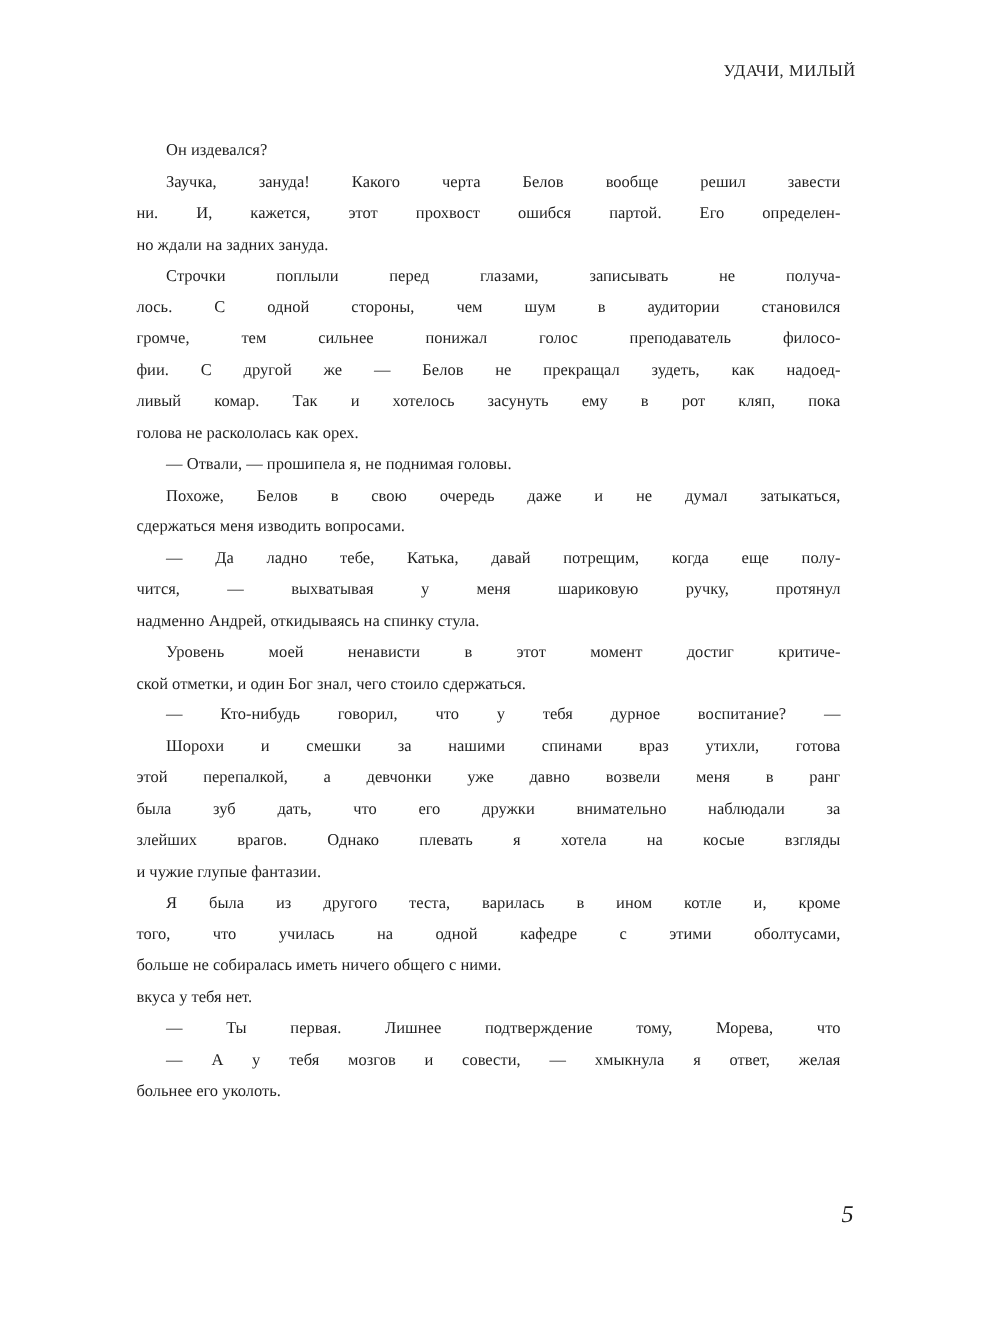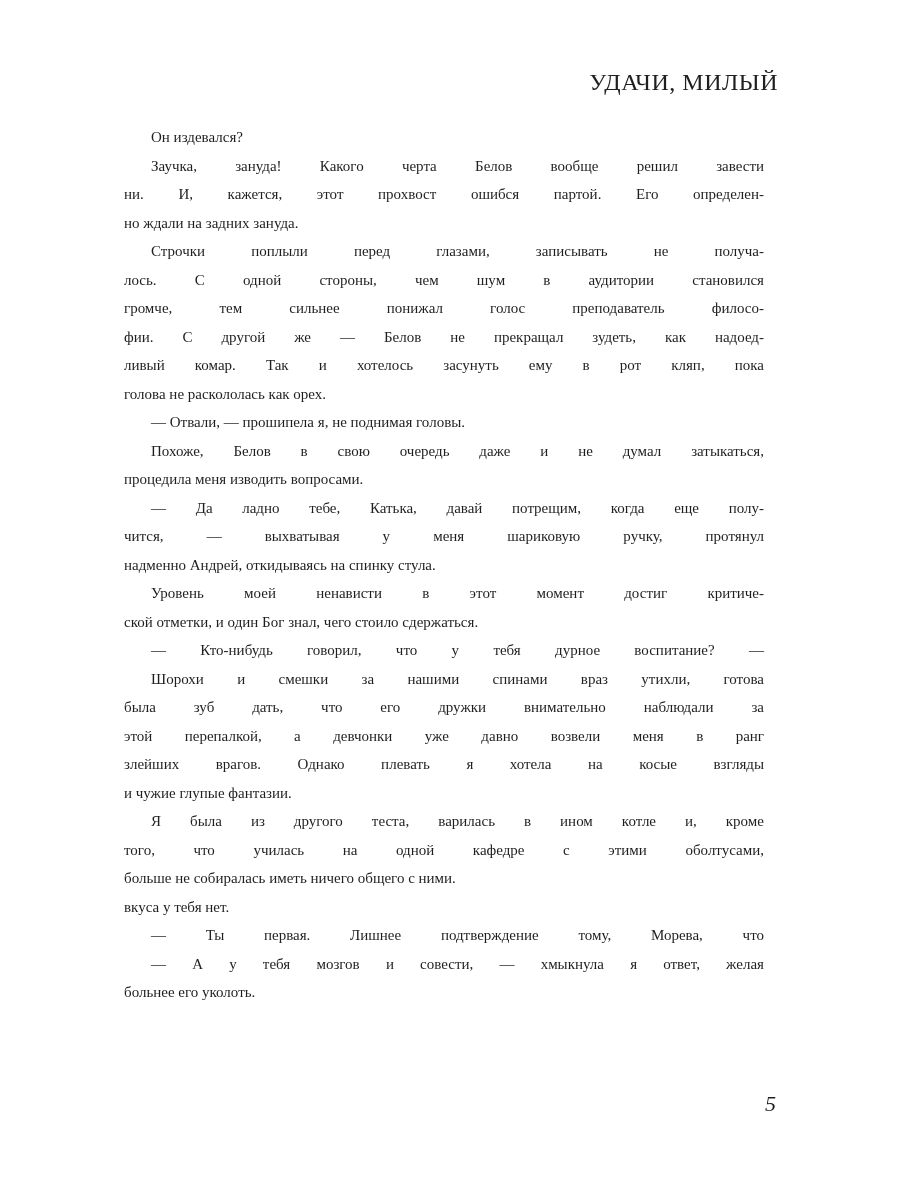--- a/index.html
+++ b/index.html
@@ -16,23 +16,23 @@
     width: 900px;
     height: 1200px;
     margin: 0 auto;
     background: var(--bg-color, #ffffff);
     font-family: "Liberation Serif", "DejaVu Serif", serif;
     color: var(--text-color, #1f1f1f);
     overflow: hidden;
   }
   .running-head {
     position: absolute;
-    top: 69px;
+    top: 57px;
     right: 122px;
-    font-size: 24px;
+    font-size: 15px;
     letter-spacing: 0.5px;
     white-space: nowrap;
   }
   .body-text {
     position: absolute;
     left: 124px;
     top: 123px;
     width: 640px;
     font-size: 15px;
     line-height: 28.5px;
@@ -82,38 +82,38 @@
         <div class="line">громче, тем сильнее понижал голос преподаватель филосо-</div>
         <div class="line">фии. С другой же — Белов не прекращал зудеть, как надоед-</div>
         <div class="line">ливый комар. Так и хотелось засунуть ему в рот кляп, пока</div>
         <div class="line last">голова не раскололась как орех.</div>
       </div>
       <div class="paragraph">
         <div class="line first last">— Отвали, — прошипела я, не поднимая головы.</div>
       </div>
       <div class="paragraph">
         <div class="line first">Похоже, Белов в свою очередь даже и не думал затыкаться,</div>
-        <div class="line last">процедила меня изводить вопросами.</div>
+        <div class="line last">сдержаться меня изводить вопросами.</div>
       </div>
       <div class="paragraph">
         <div class="line first">— Да ладно тебе, Катька, давай потрещим, когда еще полу-</div>
         <div class="line">чится, — выхватывая у меня шариковую ручку, протянул</div>
         <div class="line last">надменно Андрей, откидываясь на спинку стула.</div>
       </div>
       <div class="paragraph">
         <div class="line first">Уровень моей ненависти в этот момент достиг критиче-</div>
         <div class="line last">ской отметки, и один Бог знал, чего стоило сдержаться.</div>
       </div>
       <div class="paragraph">
         <div class="line first">— Кто-нибудь говорил, что у тебя дурное воспитание? —</div>
       </div>
       <div class="paragraph">
         <div class="line first">Шорохи и смешки за нашими спинами враз утихли, готова</div>
+        <div class="line">этой перепалкой, а девчонки уже давно возвели меня в ранг</div>
         <div class="line">была зуб дать, что его дружки внимательно наблюдали за</div>
-        <div class="line">этой перепалкой, а девчонки уже давно возвели меня в ранг</div>
         <div class="line">злейших врагов. Однако плевать я хотела на косые взгляды</div>
         <div class="line last">и чужие глупые фантазии.</div>
       </div>
       <div class="paragraph">
         <div class="line first">Я была из другого теста, варилась в ином котле и, кроме</div>
         <div class="line">того, что училась на одной кафедре с этими оболтусами,</div>
         <div class="line last">больше не собиралась иметь ничего общего с ними.</div>
       </div>
       <div class="paragraph">
         <div class="line last">вкуса у тебя нет.</div>

